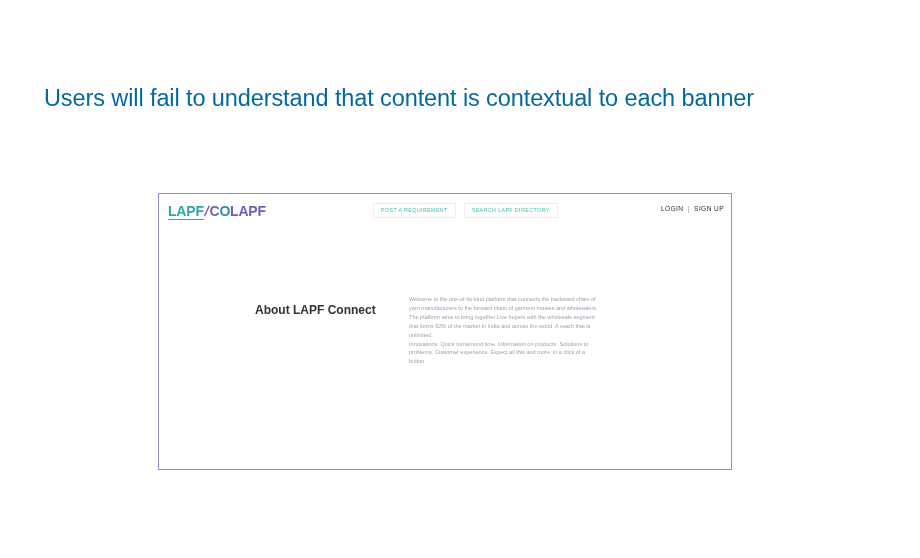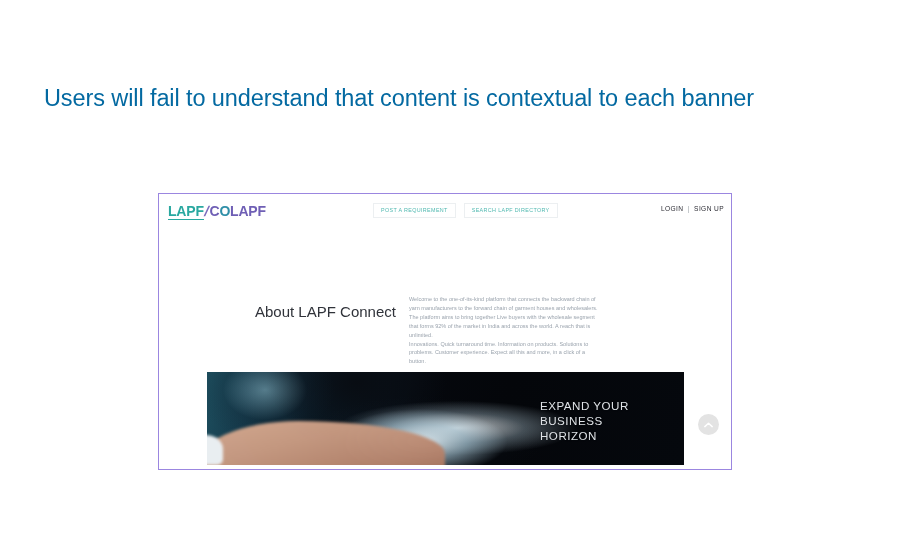--- a/index.html
+++ b/index.html
@@ -118,22 +118,22 @@
   
   .about-section {
     position: relative;
     height: 145px;
     background: #ffffff;
   }
   .about-heading {
     position: absolute;
     left: 96px;
     top: 76px;
-    font-size: 15px;
-    font-weight: 400;
+    font-size: 12px;
+    font-weight: 700;
     color: #30333a;
     white-space: nowrap;
   }
   .about-body {
     position: absolute;
     left: 250px;
     top: 68px;
     width: 192px;
     font-size: 5.5px;
     line-height: 1.62;
@@ -247,34 +247,14 @@
   </div>
 
   <div class="about-section">
     <div class="about-heading">About LAPF Connect</div>
     <div class="about-body">
       <p>Welcome to the one-of-its-kind platform that connects the backward chain of yarn manufacturers to the forward chain of garment houses and wholesalers. The platform aims to bring together Live buyers with the wholesale segment that forms 92% of the market in India and across the world. A reach that is unlimited.</p>
       <p>Innovations. Quick turnaround time. Information on products. Solutions to problems. Customer experience. Expect all this and more, in a click of a button.</p>
     </div>
   </div>
 
-  <div class="banner-wrap">
-    <div class="banner">
-      <div class="banner-photo"></div>
-      <div class="banner-arm"></div>
-      <div class="banner-cuff"></div>
-      <div class="banner-text">
-        <div>EXPAND YOUR</div>
-        <div>BUSINESS</div>
-        <div>HORIZON</div>
-      </div>
-    </div>
-
-    <div class="scroll-top-btn">
-      <span>
-        <svg width="9" height="6" viewBox="0 0 9 6" aria-hidden="true">
-          <path d="M0.8 4.6 L4.5 1.2 L8.2 4.6" fill="none" stroke="#ffffff" stroke-width="1.5" stroke-linecap="round" stroke-linejoin="round"></path>
-        </svg>
-      </span>
-    </div>
-  </div>
 
 </div>
 
 </body></html>

